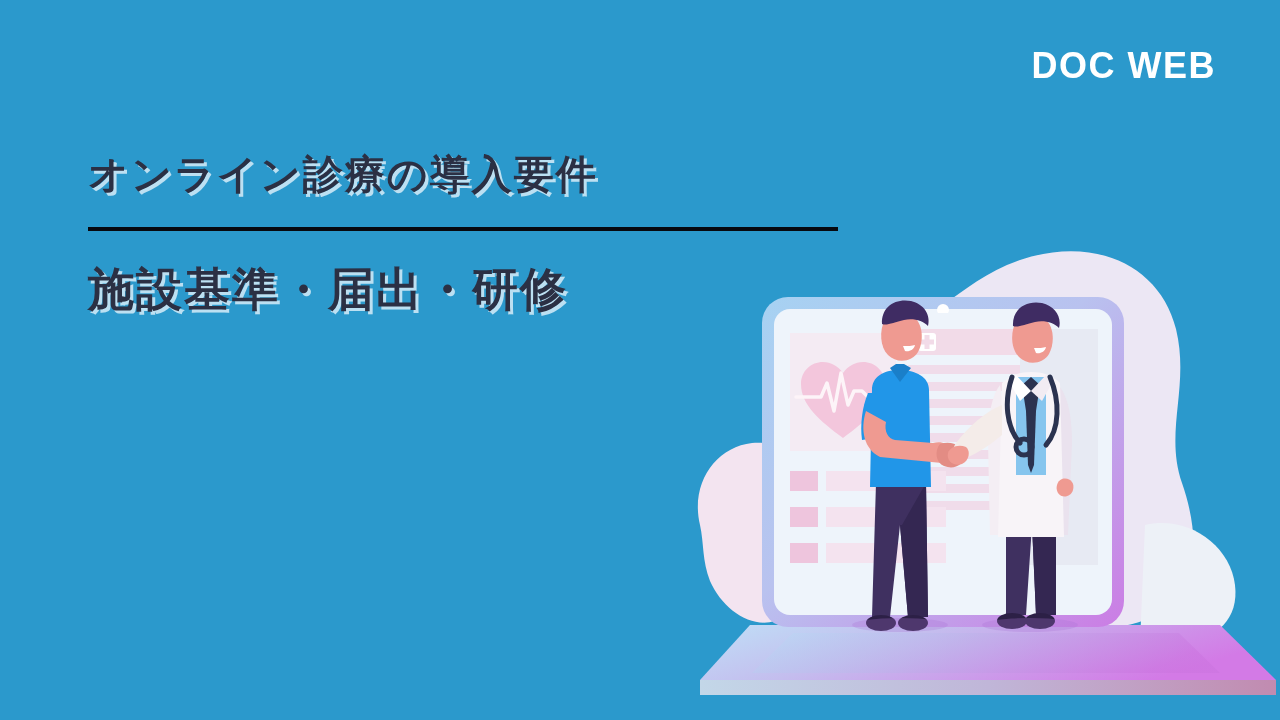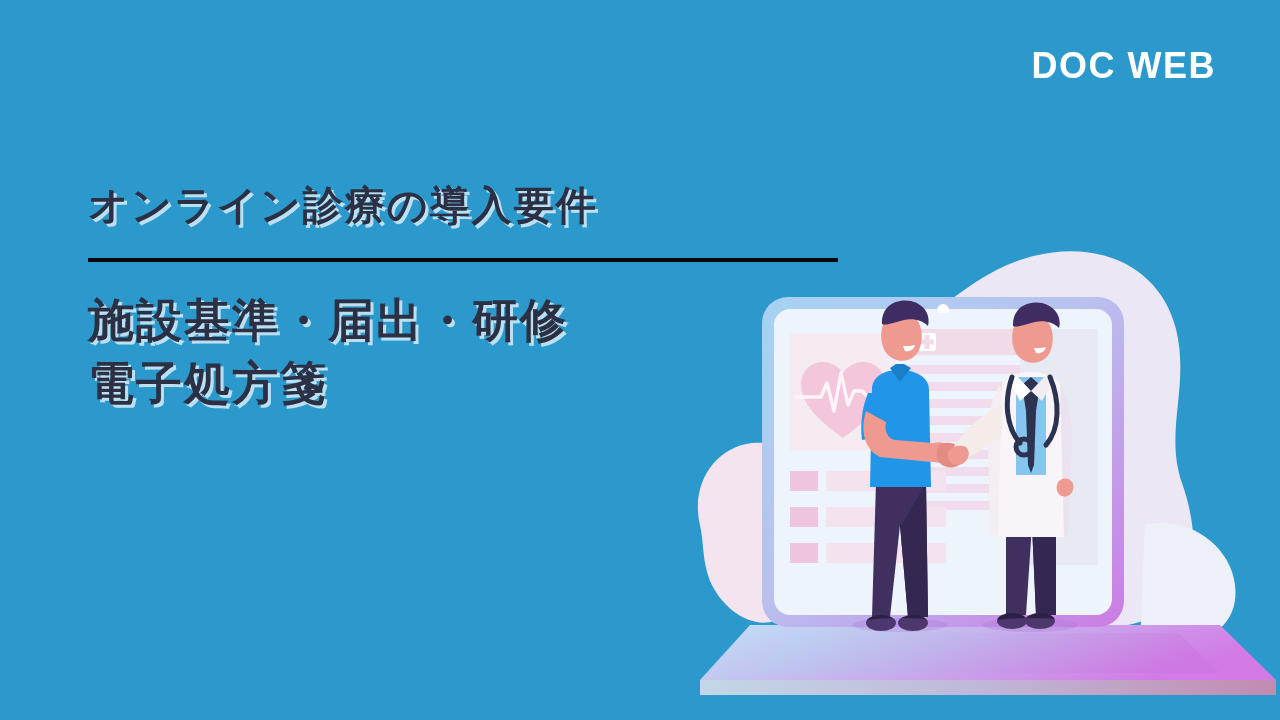--- a/index.html
+++ b/index.html
@@ -33,21 +33,20 @@
     line-height: 1;
     white-space: nowrap;
   }
 
   
   #textblock {
     position: absolute;
     left: 88px;
     top: 150px;
     width: 780px;
-    margin-top: 31px;
   }
   #eyebrow {
     font-size: 40px;
     font-weight: bold;
     color: #2b3044;
     letter-spacing: 2px;
     line-height: 1.2;
     text-shadow: 3px 3px 0 rgba(214, 236, 248, 0.85);
     white-space: nowrap;
   }
@@ -247,17 +246,16 @@
       <ellipse cx="210" cy="400" rx="48" ry="7" fill="#a872d4" opacity="0.28"></ellipse>
       <ellipse cx="340" cy="400" rx="48" ry="7" fill="#a872d4" opacity="0.28"></ellipse>
     </svg>
   </div>
 
   <div id="textblock">
     <div id="eyebrow">オンライン診療の導入要件</div>
     <div id="divider"></div>
     <div id="headline">
       <div class="headline-line">施設基準・届出・研修</div>
-      <div class="headline-line">電子処方箋</div>
     </div>
   </div>
 
 </div>
 
 </body></html>

